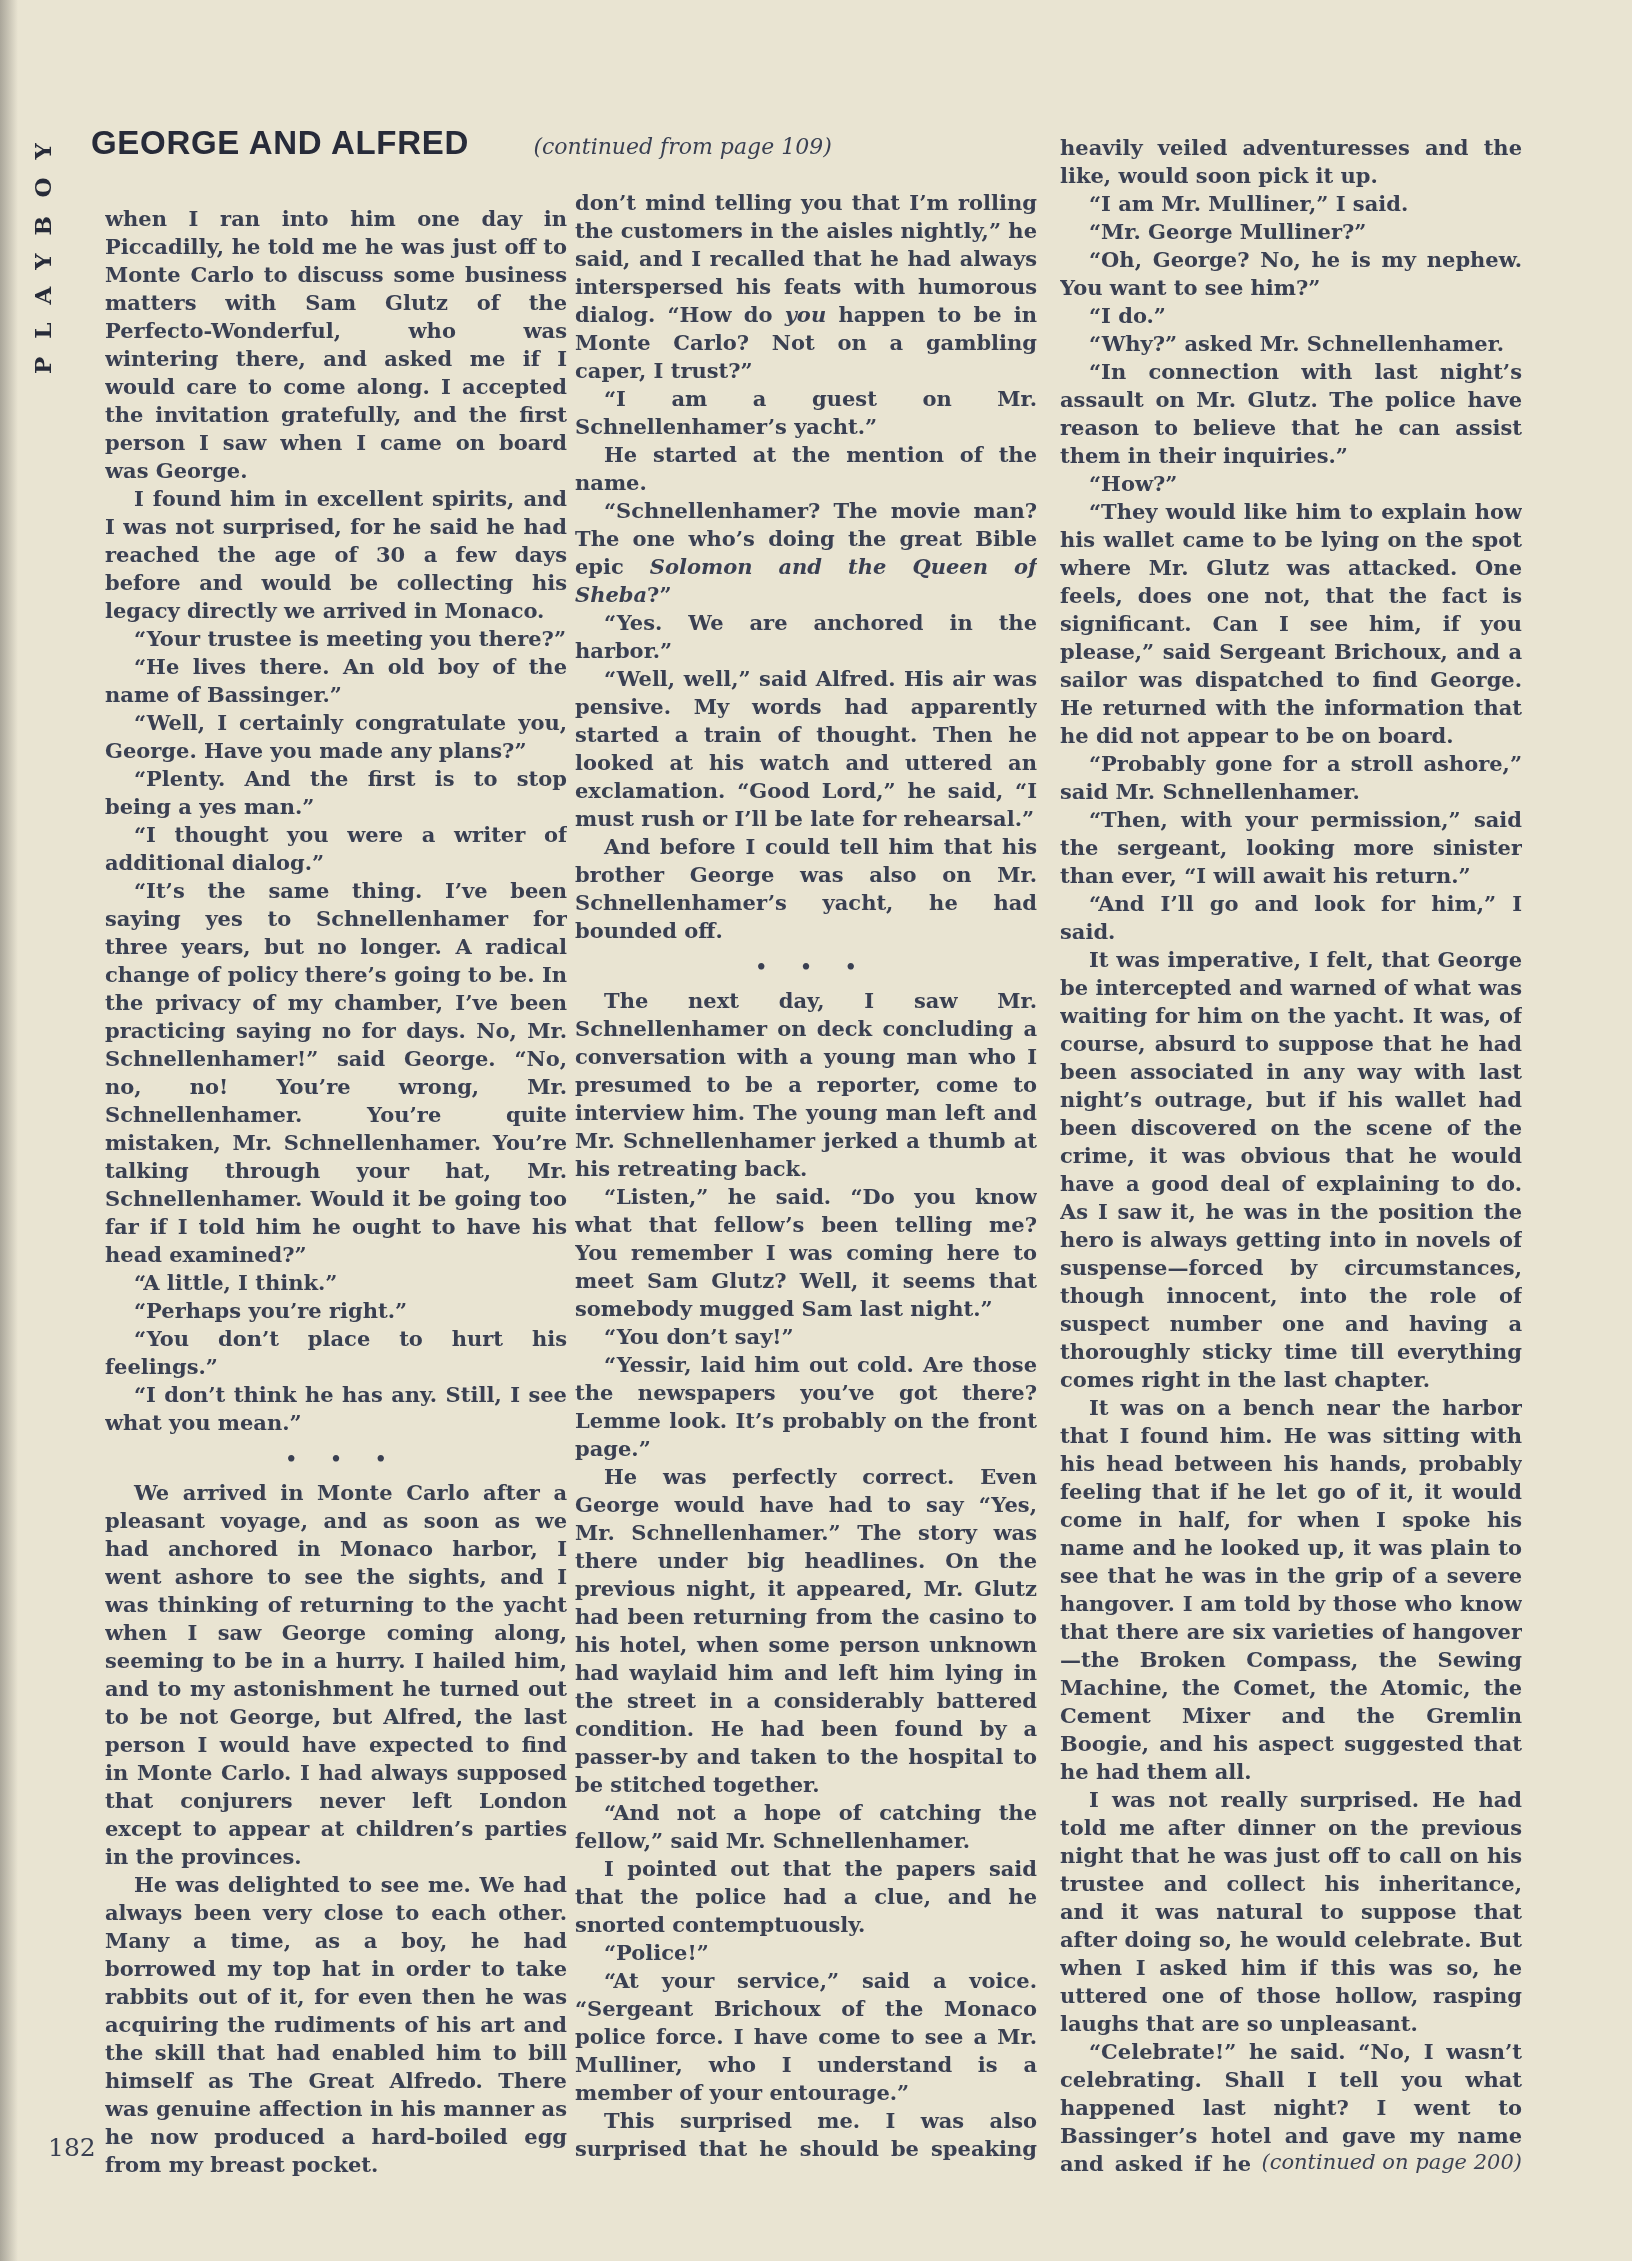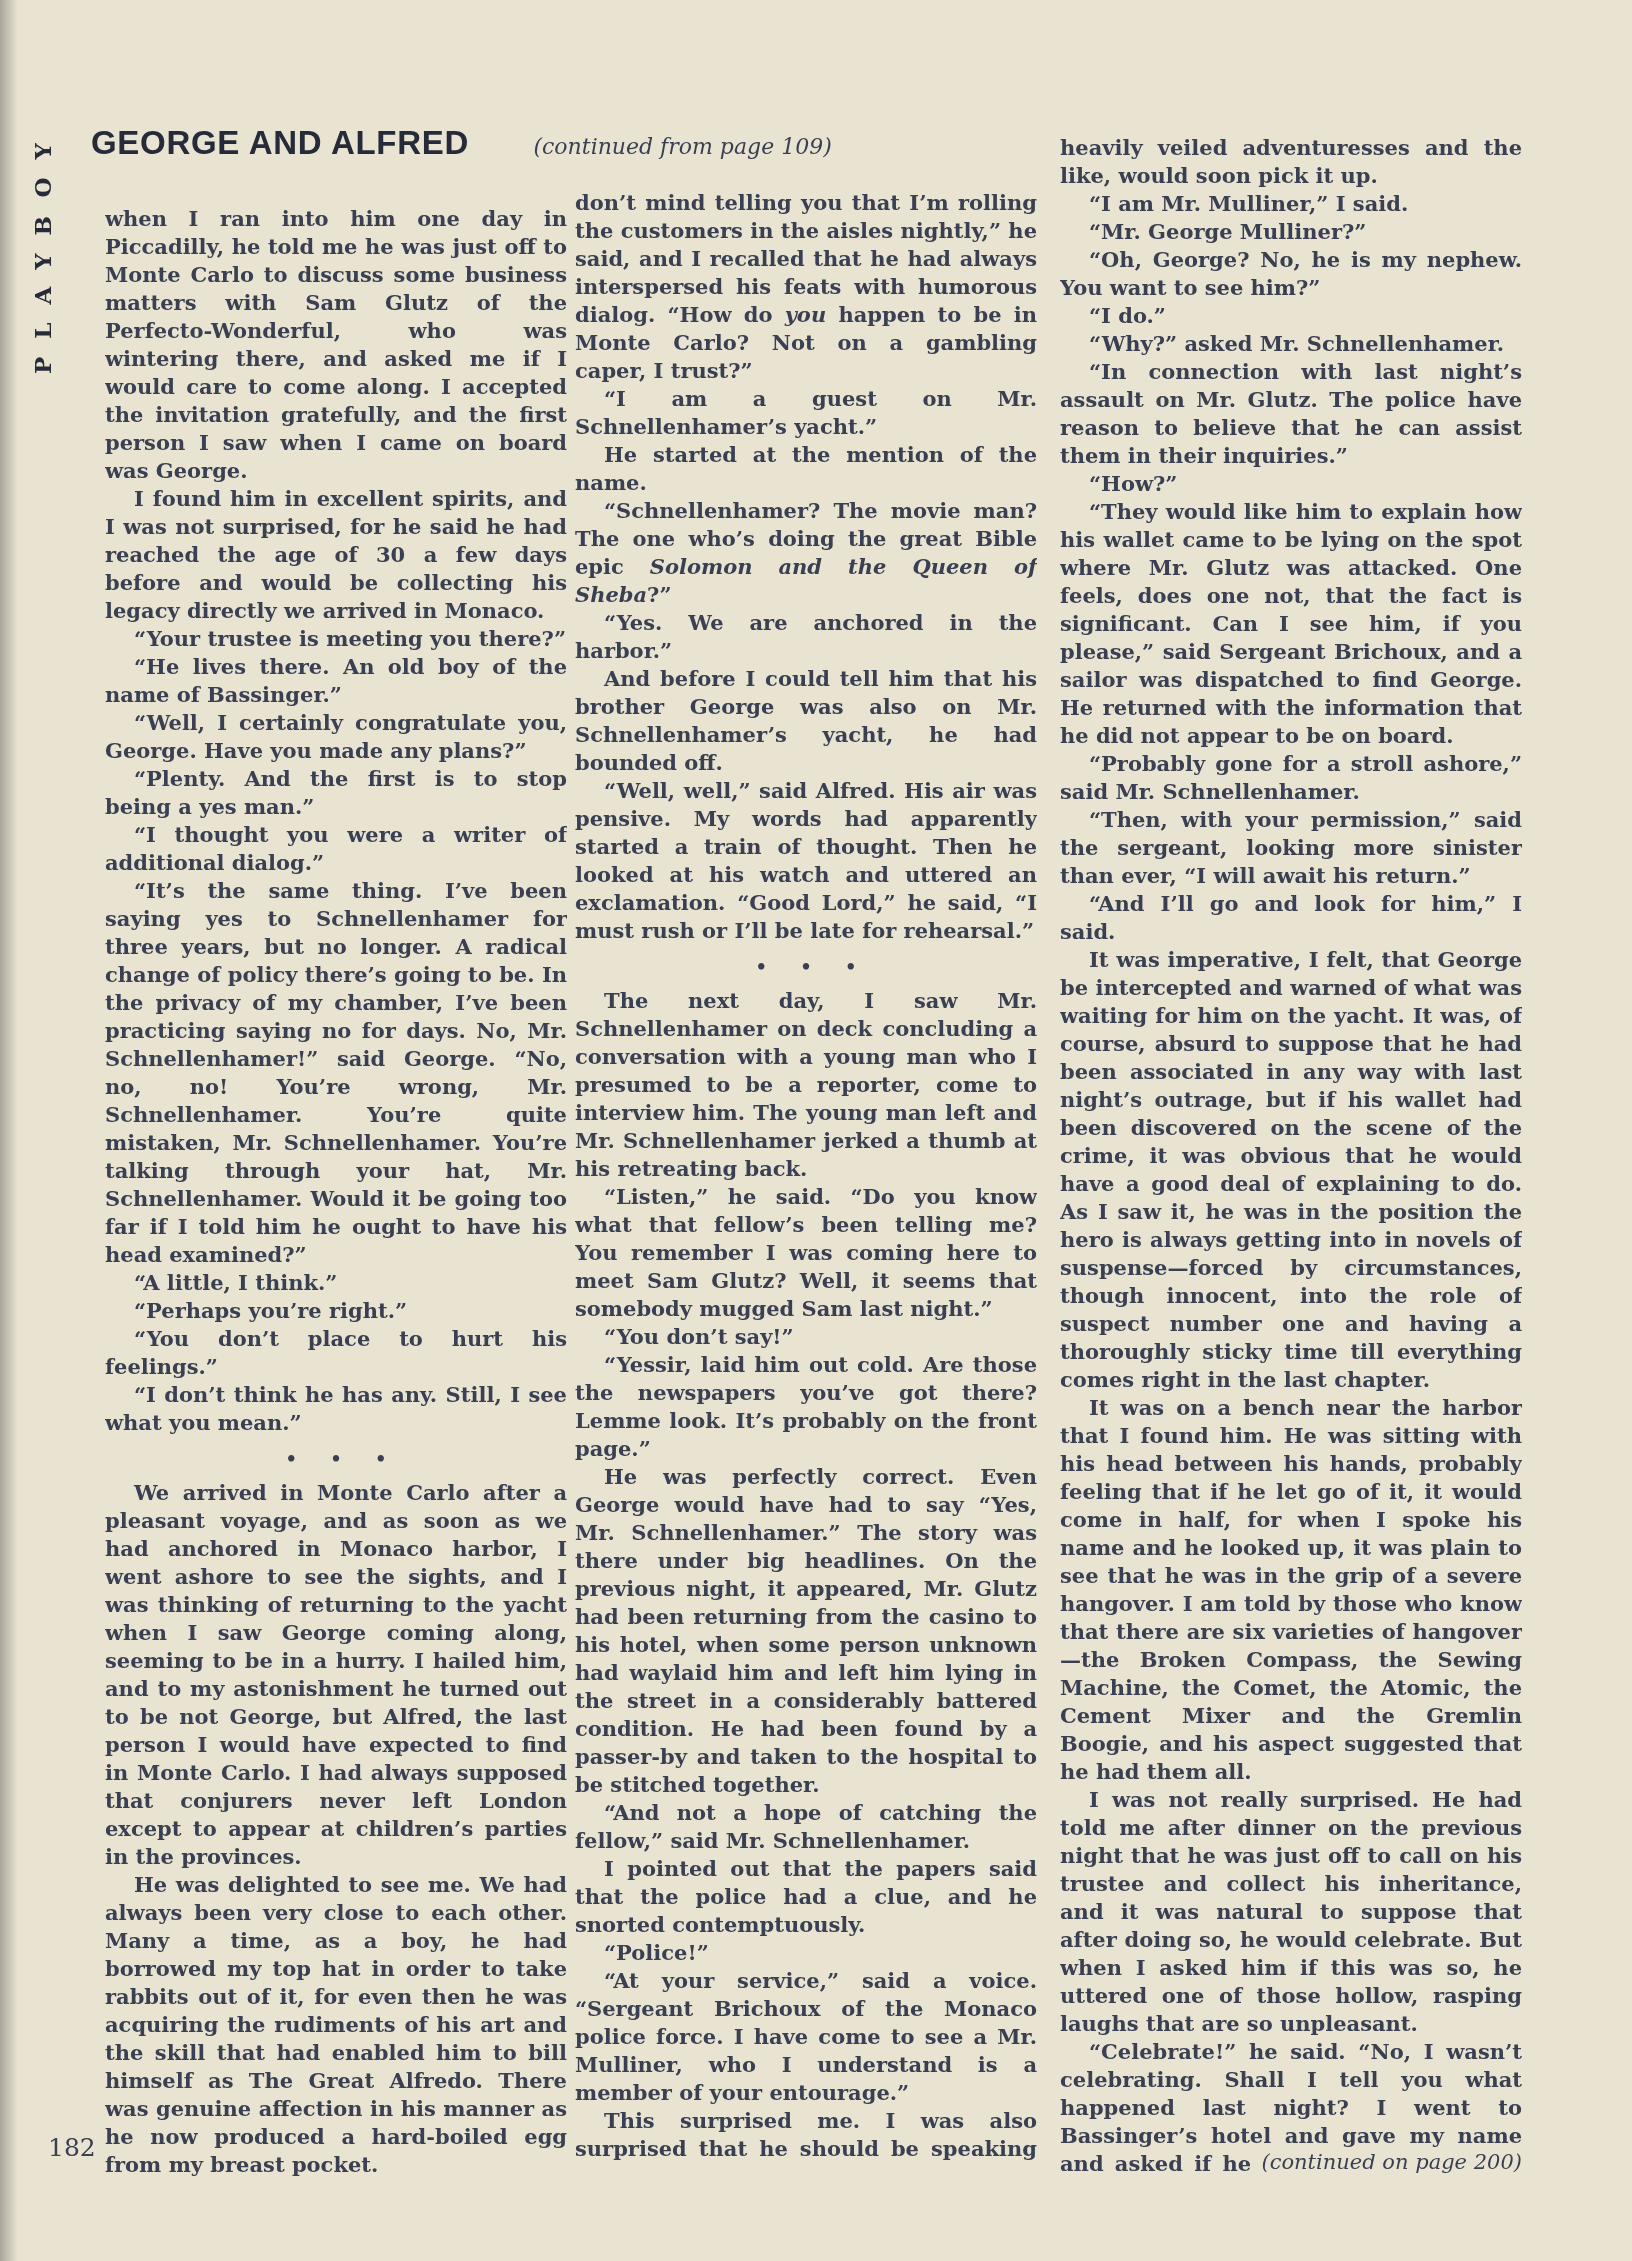--- a/index.html
+++ b/index.html
@@ -122,22 +122,22 @@
     <p class="para indent">“But how in the world do you come to be here, Alfred?” I asked.</p>
     <p class="para indent">His explanation was simple.</p>
     <p class="para indent">“I’m appearing at the casino. I have a couple of spots in the revue there, and I</p>
   </div>
 <div class="col col-2">
     <p class="para">don’t mind telling you that I’m rolling the customers in the aisles nightly,” he said, and I recalled that he had always interspersed his feats with humorous dialog. “How do <em>you</em> happen to be in Monte Carlo? Not on a gambling caper, I trust?”</p>
     <p class="para indent">“I am a guest on Mr. Schnellenhamer’s yacht.”</p>
     <p class="para indent">He started at the mention of the name.</p>
     <p class="para indent">“Schnellenhamer? The movie man? The one who’s doing the great Bible epic <em>Solomon and the Queen of Sheba</em>?”</p>
     <p class="para indent">“Yes. We are anchored in the harbor.”</p>
+    <p class="para indent">“Well, well,” said Alfred. His air was pensive. My words had apparently started a train of thought. Then he looked at his watch and uttered an exclamation. “Good Lord,” he said, “I must rush or I’ll be late for rehearsal.”</p>
     <p class="para indent">And before I could tell him that his brother George was also on Mr. Schnellenhamer’s yacht, he had bounded off.</p>
-    <p class="para indent">“Well, well,” said Alfred. His air was pensive. My words had apparently started a train of thought. Then he looked at his watch and uttered an exclamation. “Good Lord,” he said, “I must rush or I’ll be late for rehearsal.”</p>
     <div class="sep">• • •</div>
     <p class="para indent">The next day, I saw Mr. Schnellenhamer on deck concluding a conversation with a young man who I presumed to be a reporter, come to interview him. The young man left and Mr. Schnellenhamer jerked a thumb at his retreating back.</p>
     <p class="para indent">“Listen,” he said. “Do you know what that fellow’s been telling me? You remember I was coming here to meet Sam Glutz? Well, it seems that somebody mugged Sam last night.”</p>
     <p class="para indent">“You don’t say!”</p>
     <p class="para indent">“Yessir, laid him out cold. Are those the newspapers you’ve got there? Lemme look. It’s probably on the front page.”</p>
     <p class="para indent">He was perfectly correct. Even George would have had to say “Yes, Mr. Schnellenhamer.” The story was there under big headlines. On the previous night, it appeared, Mr. Glutz had been returning from the casino to his hotel, when some person unknown had waylaid him and left him lying in the street in a considerably battered condition. He had been found by a passer-by and taken to the hospital to be stitched together.</p>
     <p class="para indent">“And not a hope of catching the fellow,” said Mr. Schnellenhamer.</p>
     <p class="para indent">I pointed out that the papers said that the police had a clue, and he snorted contemptuously.</p>
     <p class="para indent">“Police!”</p>
     <p class="para indent">“At your service,” said a voice. “Sergeant Brichoux of the Monaco police force. I have come to see a Mr. Mulliner, who I understand is a member of your entourage.”</p>

